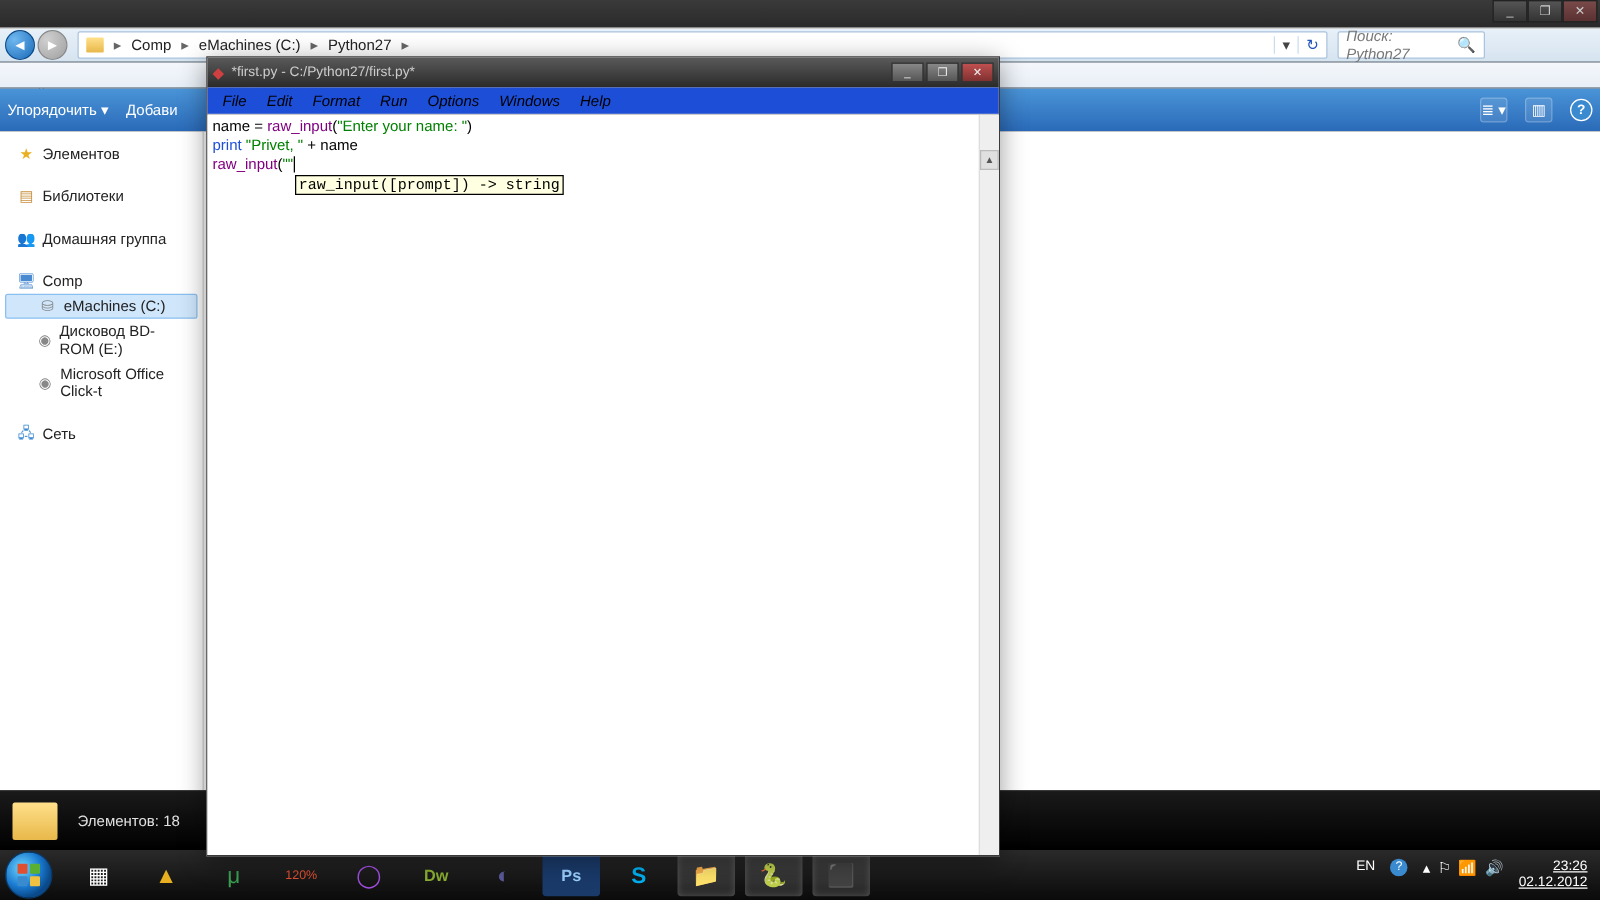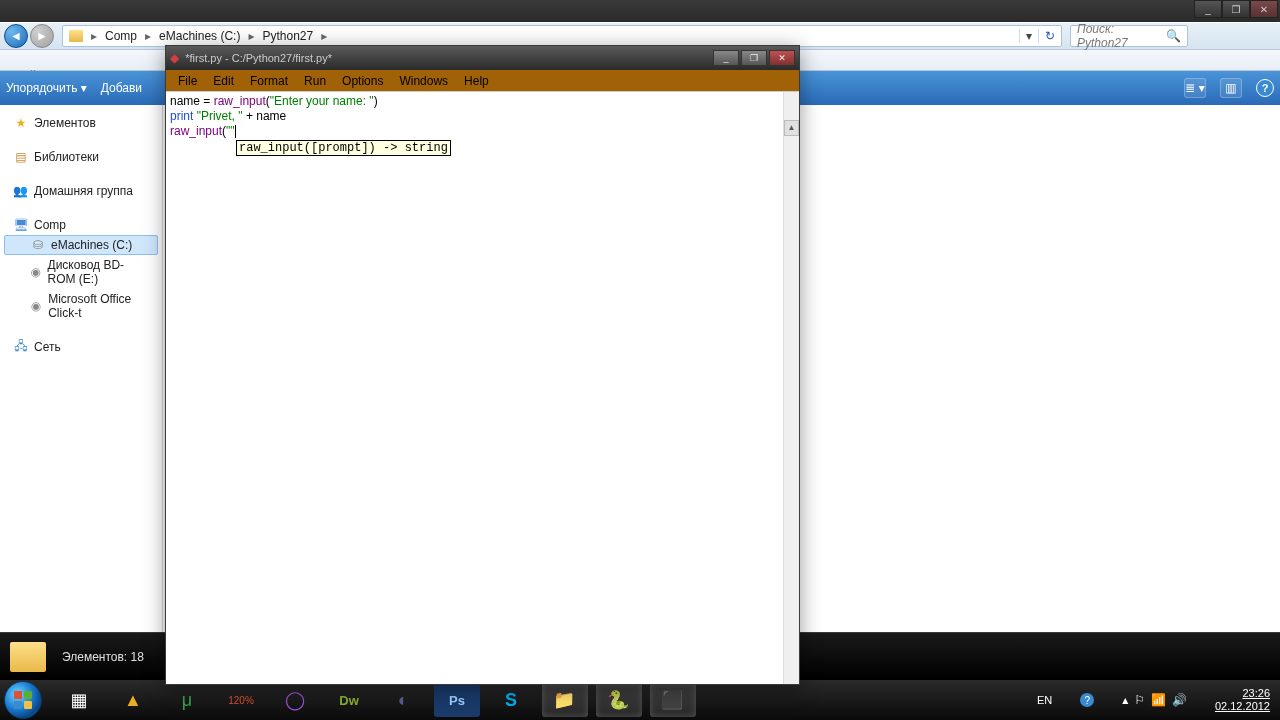--- a/index.html
+++ b/index.html
@@ -139,21 +139,21 @@
 .start .flag .a{top:0;left:0;background:#e05030;}
 .start .flag .b{top:0;right:0;background:#5ab030;}
 .start .flag .c{bottom:0;left:0;background:#3a8ad0;}
 .start .flag .d{bottom:0;right:0;background:#f0c040;}
 .tb-item {
   width:46px; height:34px; margin: 0 4px; border-radius:3px;
   display:flex; align-items:center; justify-content:center; font-size:18px;
   color:#fff; cursor:pointer;
 }
 .tb-item.active { background: rgba(255,255,255,0.12); box-shadow: inset 0 0 6px rgba(255,255,255,0.2); }
-.tb-right { margin-left:auto; display:flex; align-items:center; gap:28px; color:#fff; font-size:11px; padding-right:6px;}
+.tb-right { margin-left:auto; display:flex; align-items:flex-start; gap:12px; color:#fff; font-size:11px; padding-right:6px;}
 .tb-right .col { text-align:right; line-height:1.2;text-decoration:underline; }
 .tb-right .tray { display:flex; gap:6px; font-size:12px; }
 .tb-right .lang { font-size:11px; }
 .tb-right .help2 {
   width:14px; height:14px; border-radius:50%; background:#3a8ad0; color:#fff;
   font-size:10px; display:flex; align-items:center; justify-content:center;
 }
 
 
 .idle {
@@ -169,21 +169,21 @@
 .idle-title .ticon { color:#d04040; margin-right:6px; font-size:12px; }
 .idle-title .spacer { flex:1; }
 .idle-title .wbtn2 {
   width:26px; height:16px; margin-left:2px; background:linear-gradient(#888,#555);
   border:1px solid #333; font-size:9px; color:#eee;
   display:flex; align-items:center; justify-content:center; cursor:pointer;
 }
 .idle-title .wbtn2.close { background:linear-gradient(#c05050,#803030); }
 .idle-menu {
   height:22px; display:flex; align-items:center; font-size:12px;
-  border-bottom:1px solid #ccc; background:#a16207; padding-left:4px;
+  border-bottom:1px solid #ccc; background:#1d4ed8; padding-left:4px;font-style:italic;
 }
 .idle-menu .mi { padding:0 8px; cursor:pointer; }
 .idle-body {
   position:relative; height: calc(100% - 46px); background:#fff;
   font-family: "Courier New", monospace; font-size:12px;
   padding: 2px 4px; white-space: pre;
 }
 .idle-scroll {
   position:absolute; right:0; top:0; bottom:0; width:16px;
   background:#efefef; border-left:1px solid #ddd;

